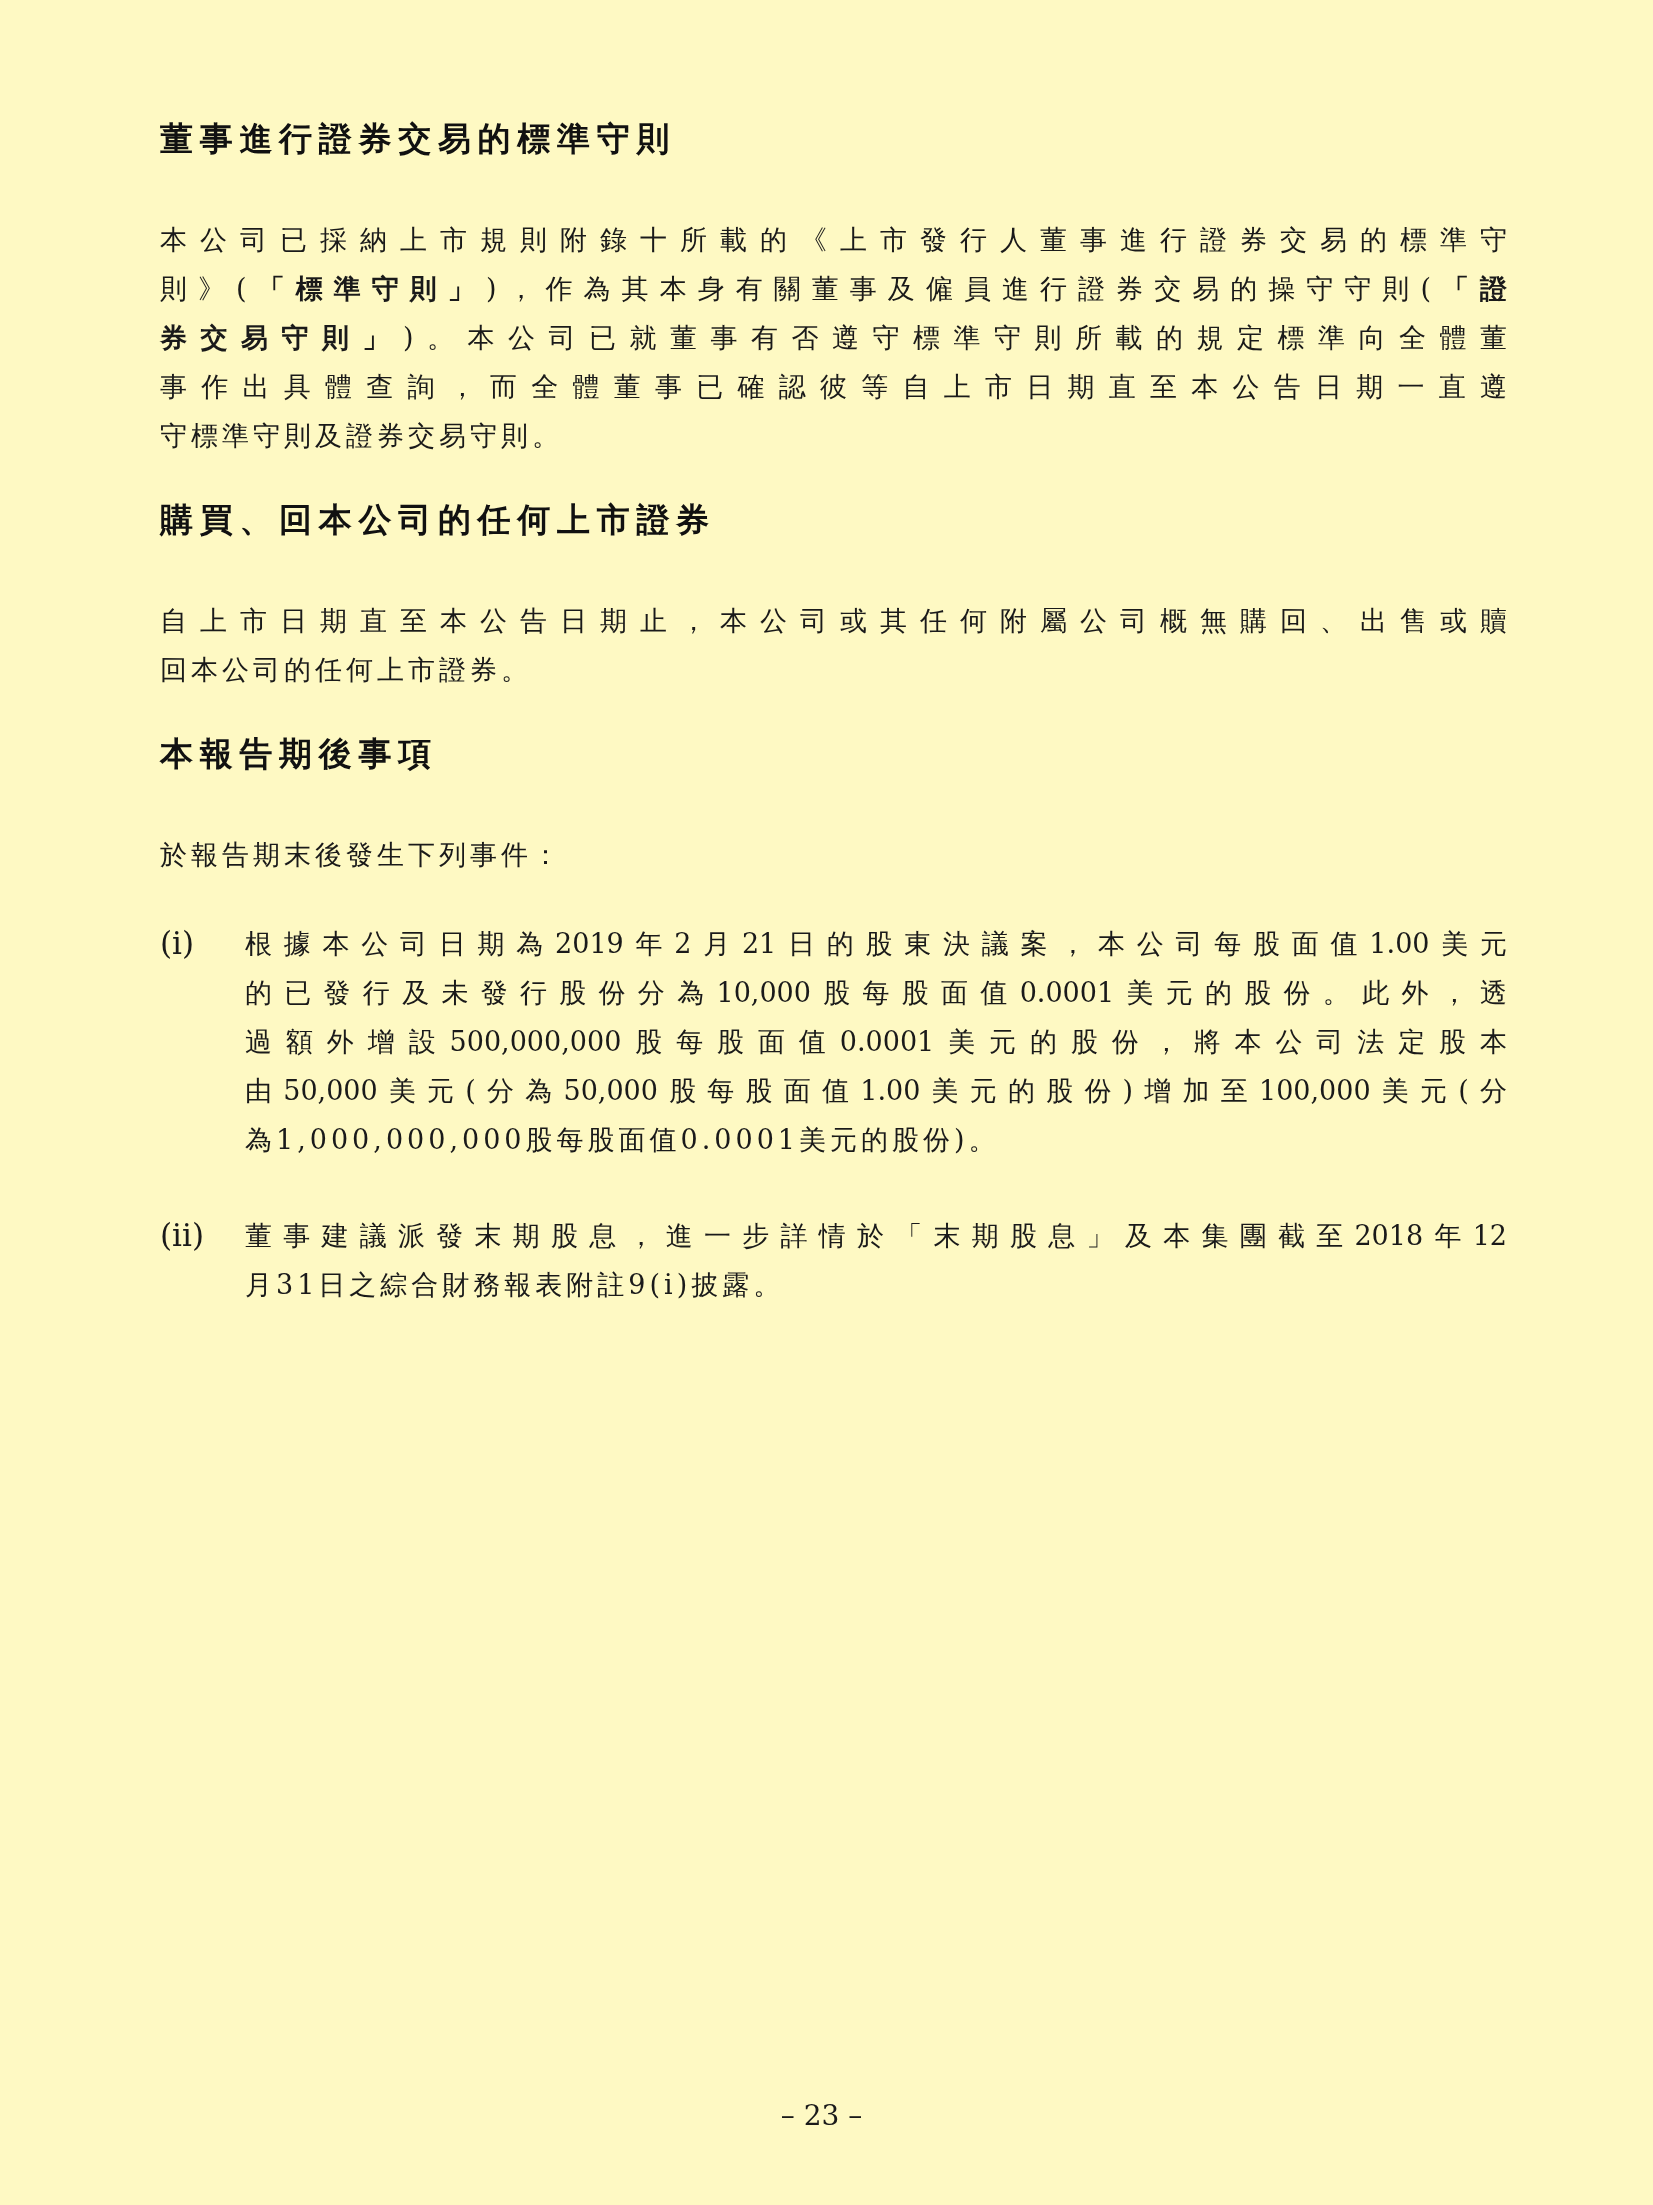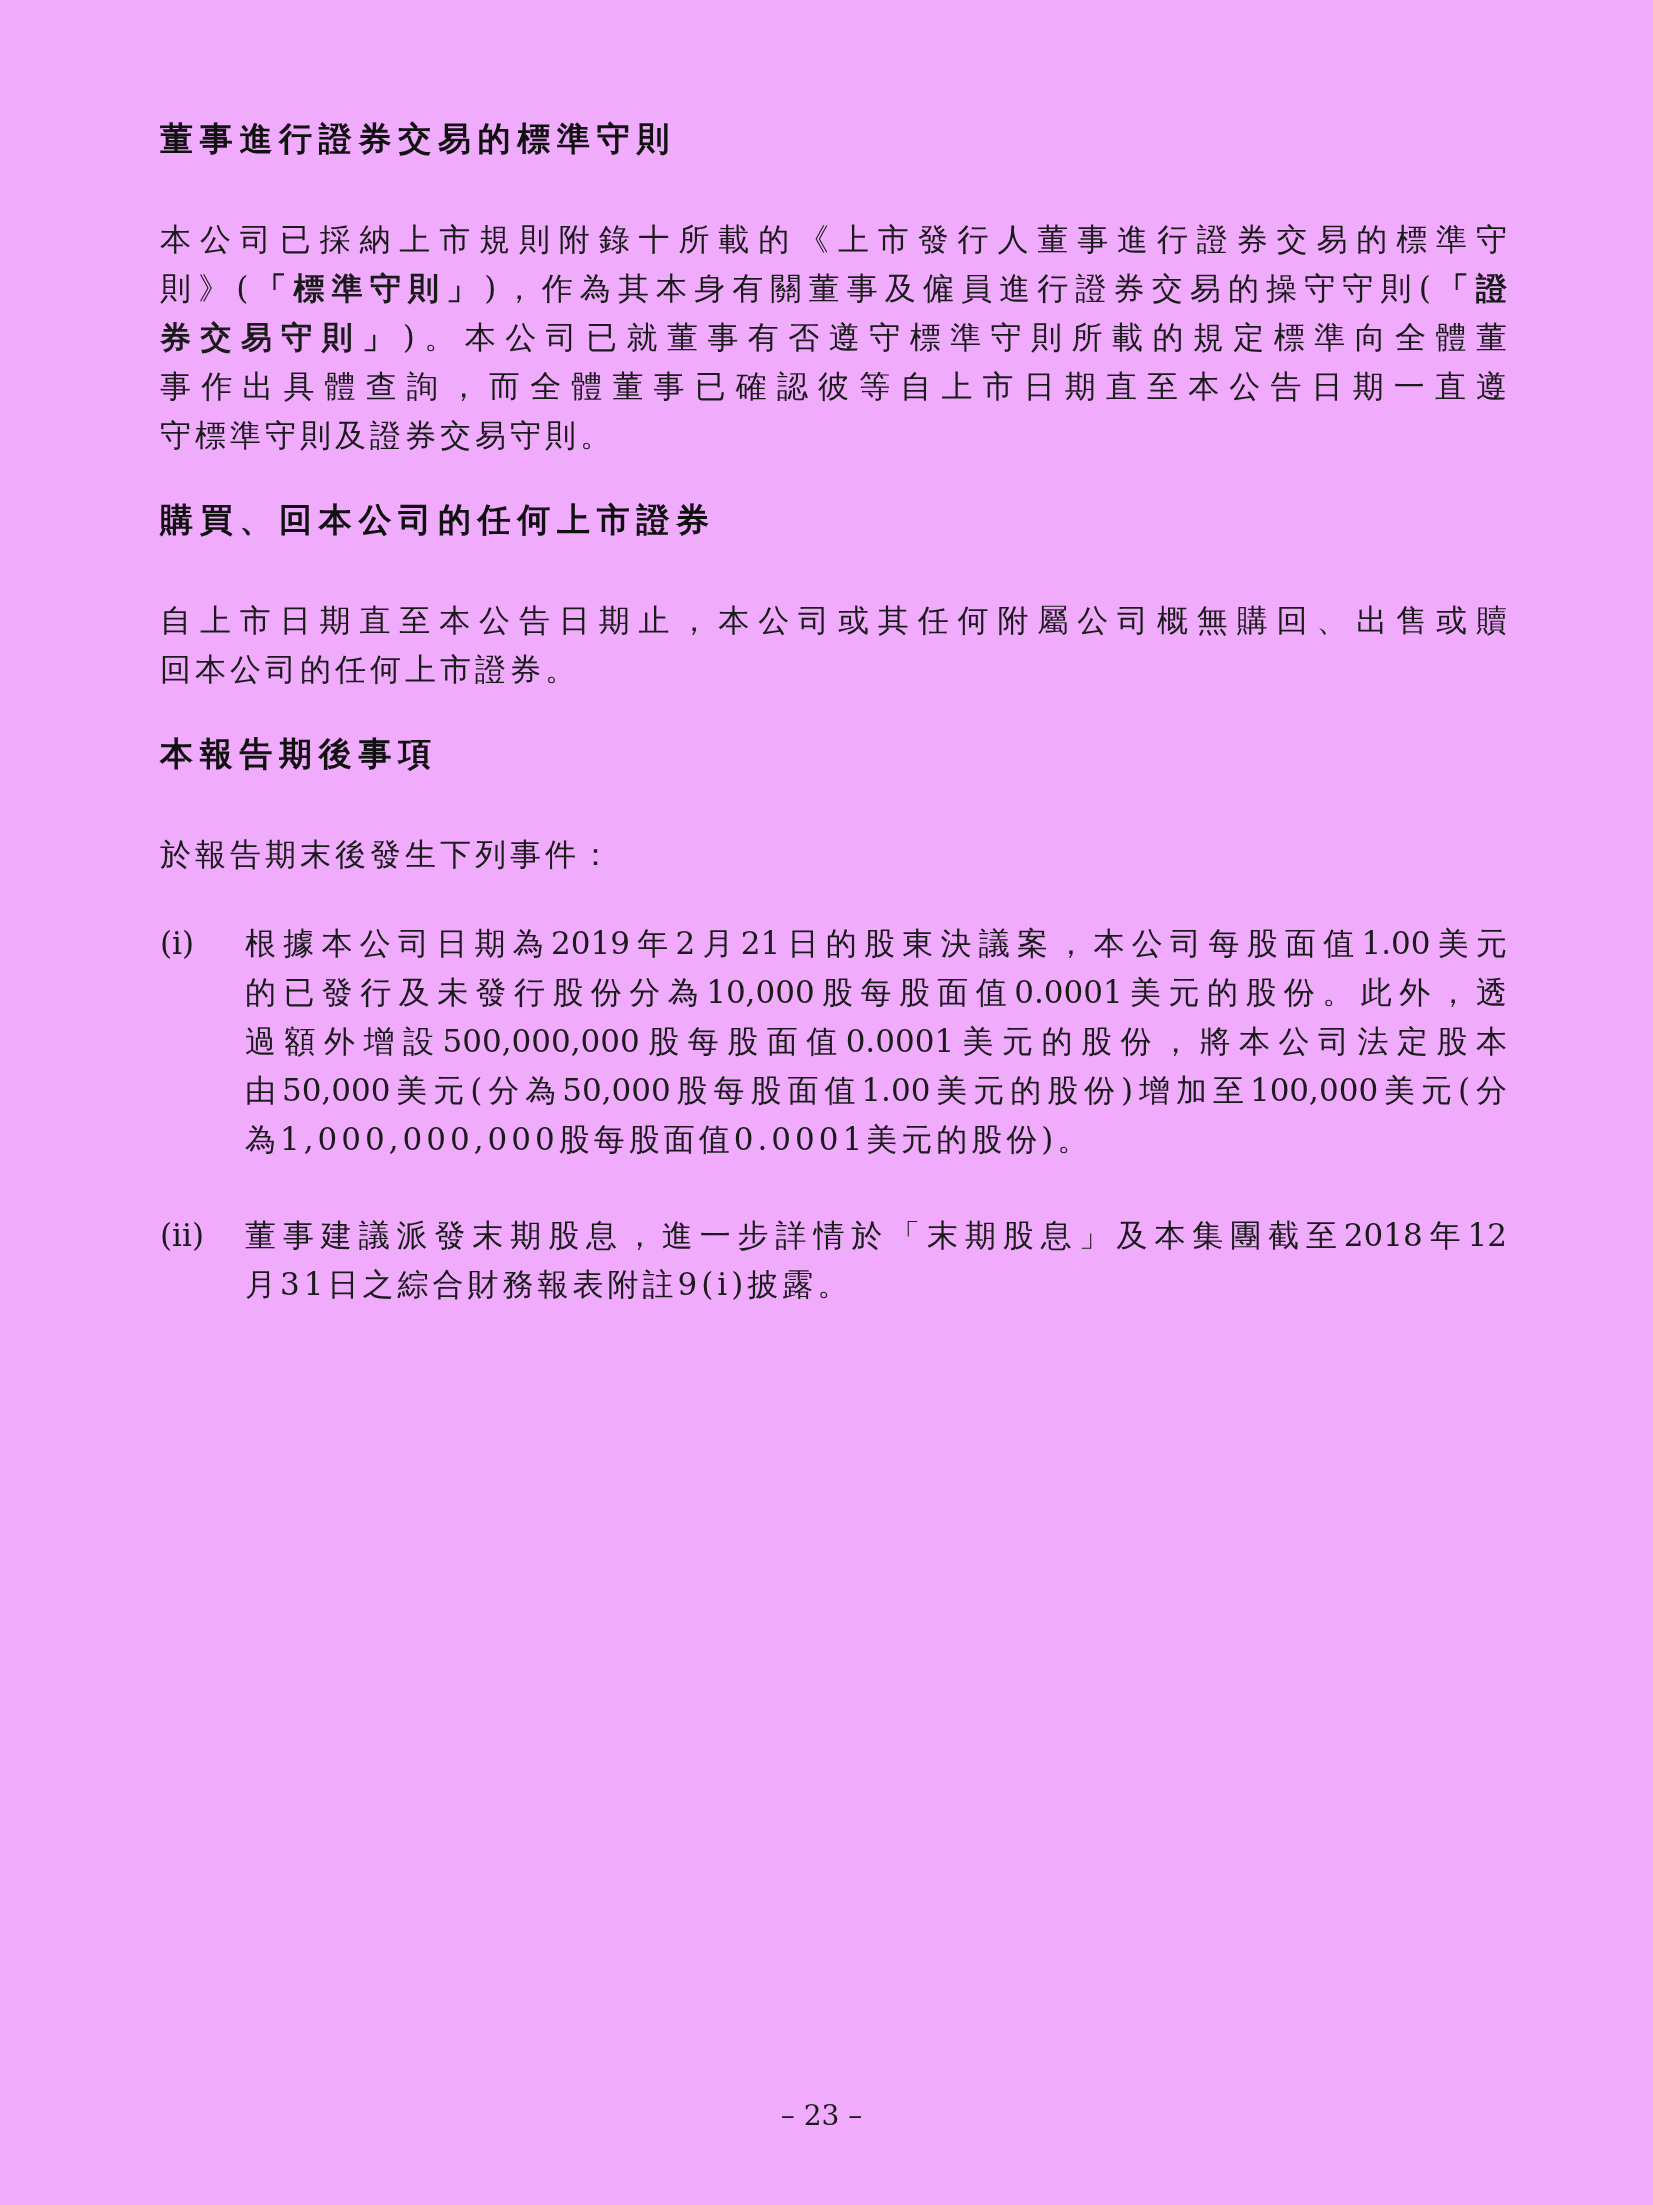--- a/index.html
+++ b/index.html
@@ -4,39 +4,39 @@
 <style>
   html, body {
     margin: 0;
     padding: 0;
     background: #ffffff;
   }
   .page {
     position: relative;
     width: 1654px;
     height: 2205px;
-    background: #f0abfc;
+    background: #fef9c3;
     color: #1a1a1a;
     box-sizing: border-box;
     padding: 119px 147px 0 160px;
     font-family: "DejaVu Serif", "Liberation Serif", serif;
     overflow: hidden;
   }
   .hd {
     font-family: "DejaVu Sans", "Liberation Sans", sans-serif;
     font-weight: bold;
     font-size: 33px;
     line-height: 40px;
     letter-spacing: 6.7px;
     margin: 0 0 56px 0;
     color: #111111;
   }
   .para { margin: 0 0 40px 0; }
   .jline {
-    font-size: 31px;
+    font-size: 27px;
     line-height: 49px;
     text-align: justify;
     text-align-last: justify;
     letter-spacing: 0;
     white-space: normal;
   }
   .jline.last {
     text-align: left;
     text-align-last: left;
     letter-spacing: 4px;

